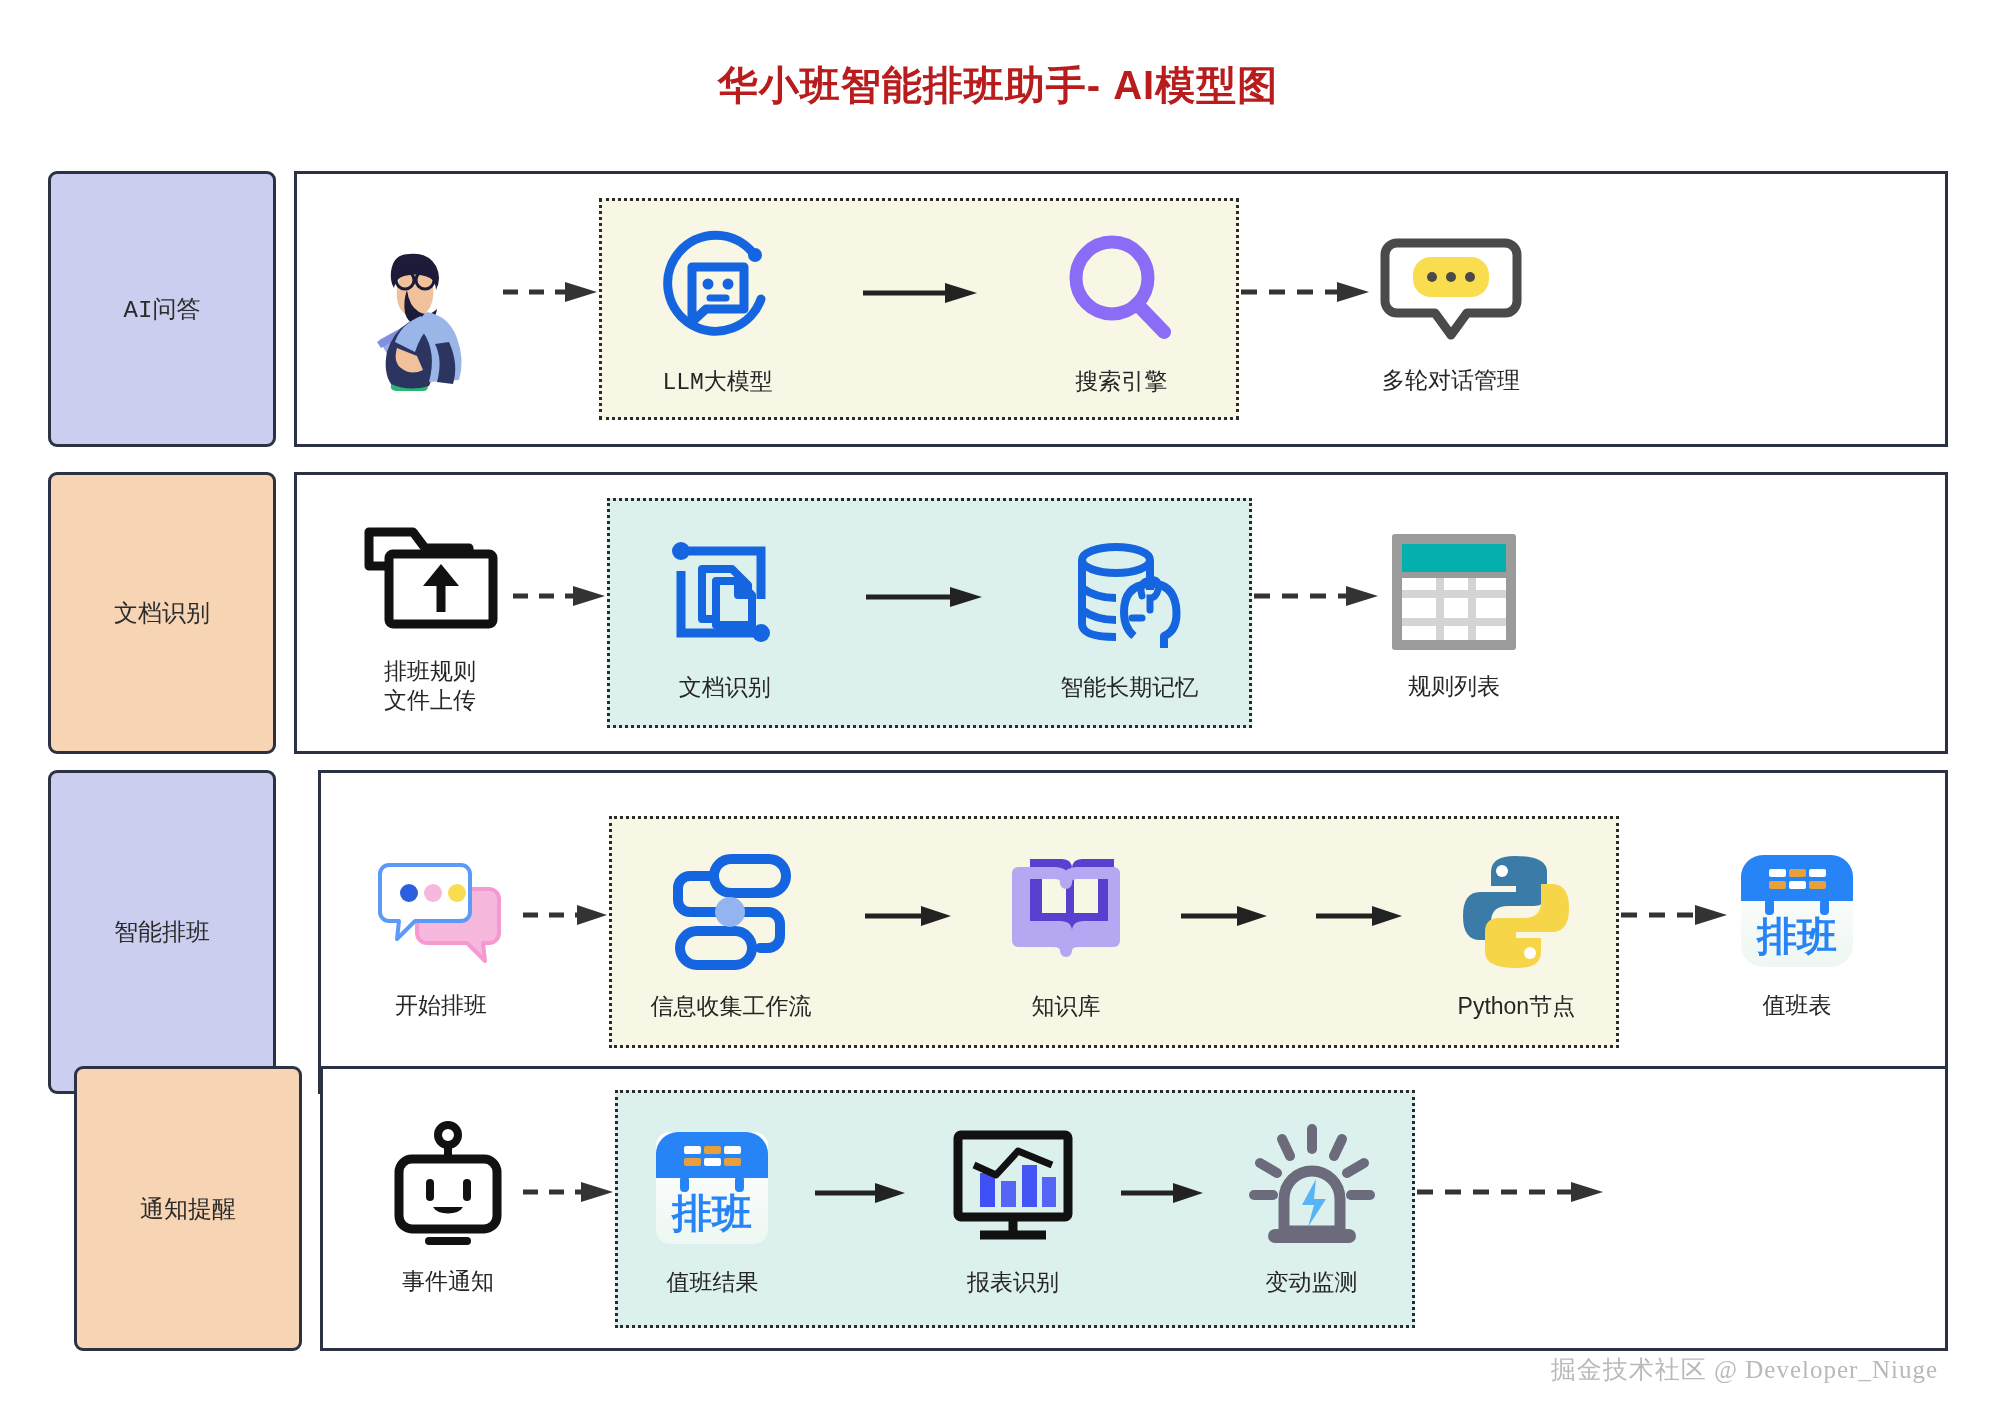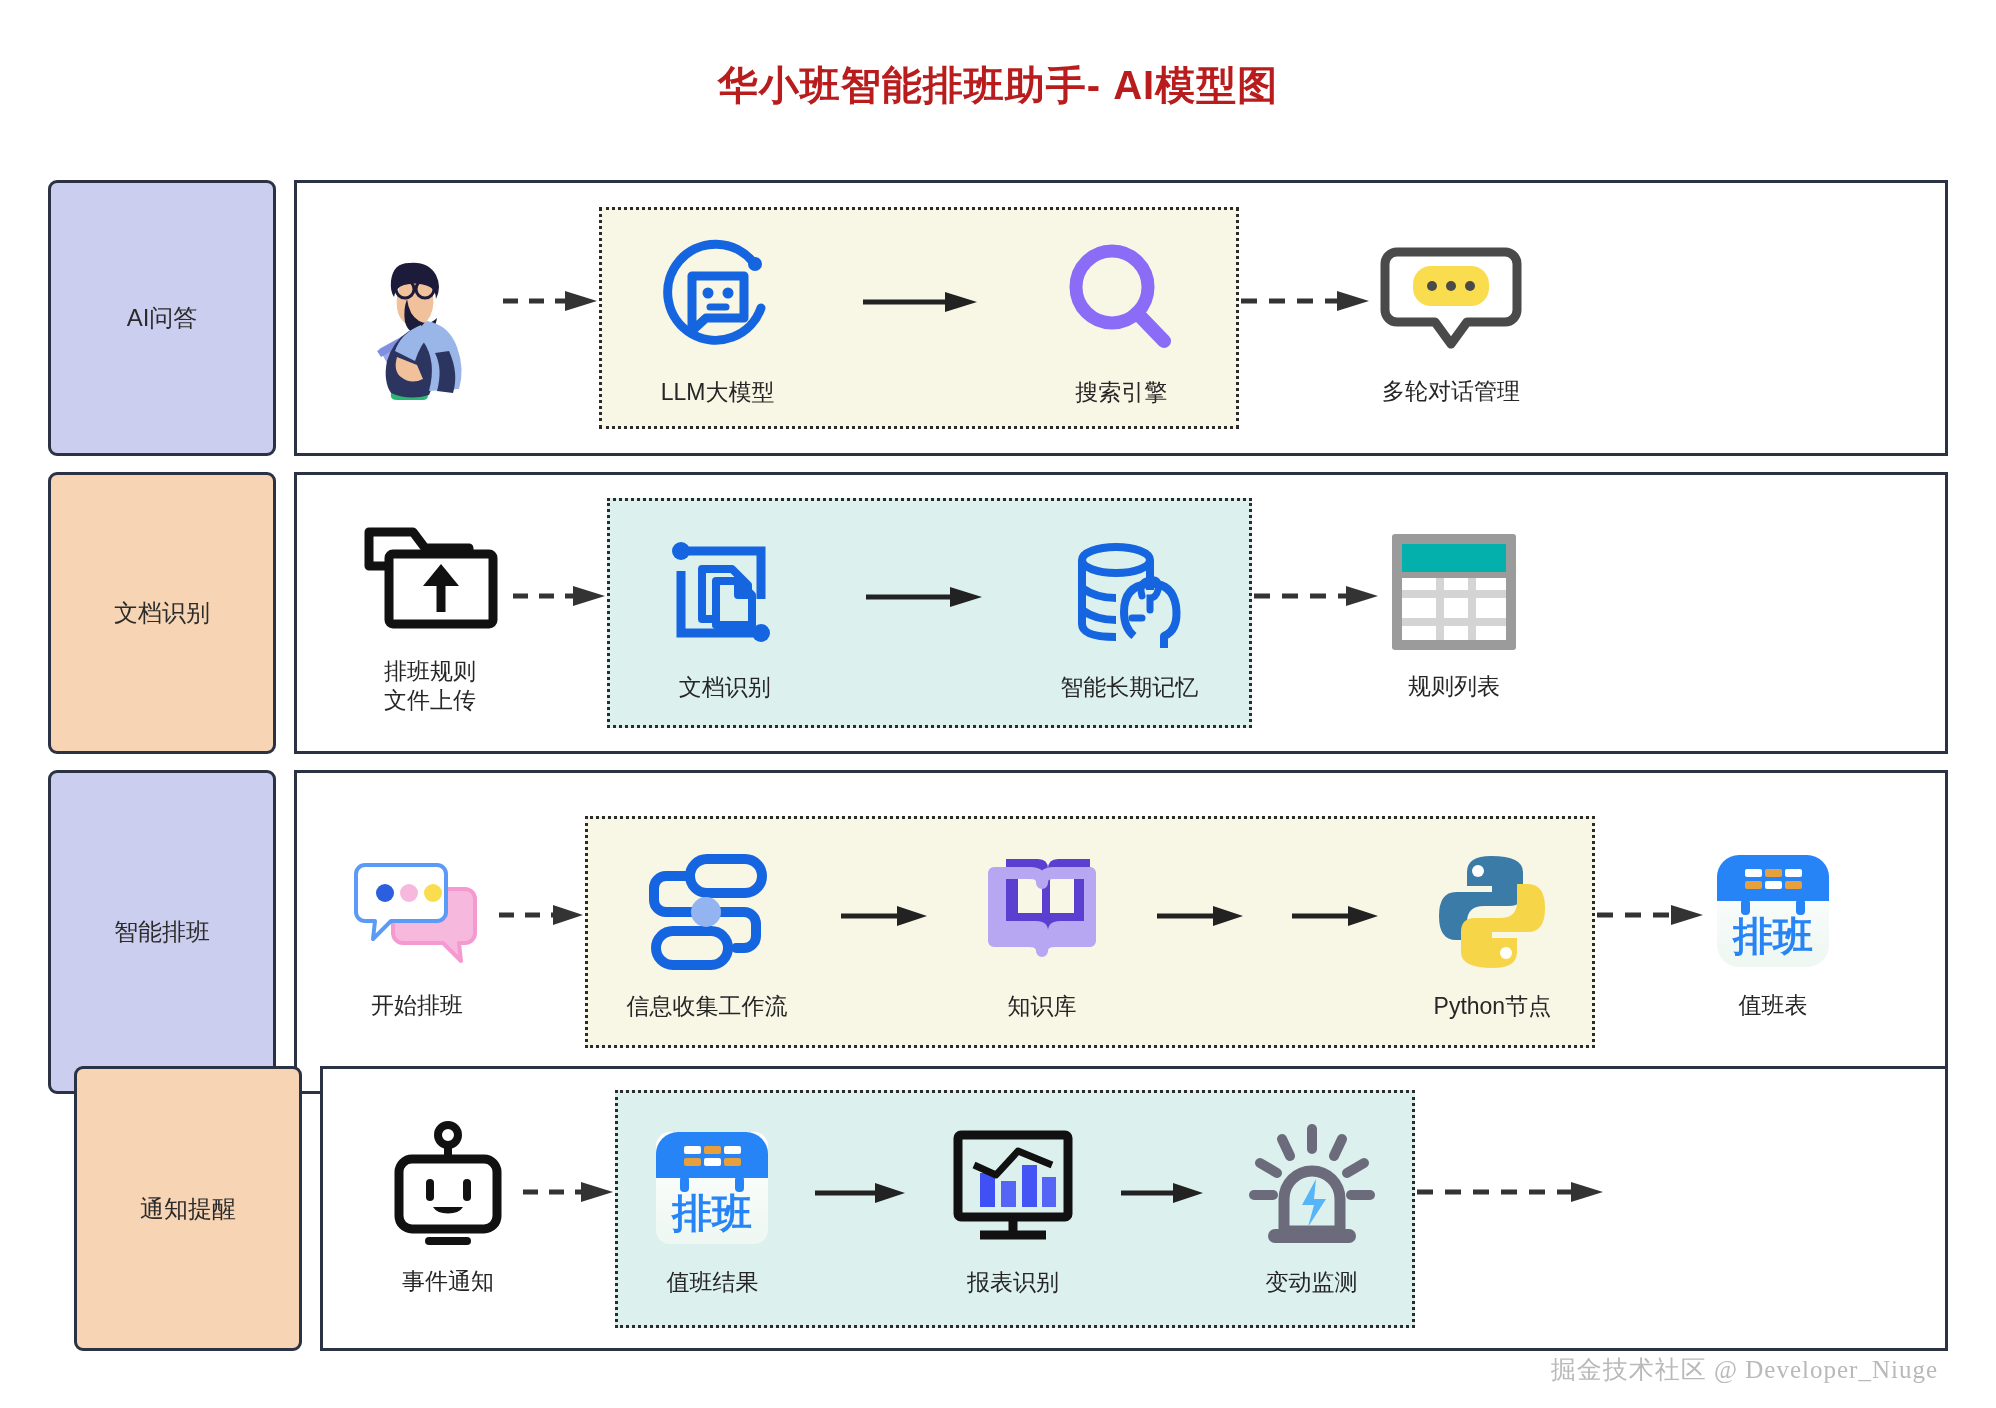--- a/index.html
+++ b/index.html
@@ -24,23 +24,23 @@
   }
 
   
   .row {
     position:absolute;
     left:48px;
     width:1900px;
     display:flex;
     align-items:stretch;
   }
-  #row-0 { top:180px;  height:276px; }
+  #row-0 { top:171px;  height:276px;font-family:Liberation Mono, monospace; }
   #row-1 { top:472px;  height:282px; }
-  #row-2 { top:770px;  height:324px; }
+  #row-2 { top:770px;  height:324px;gap:24px; }
   #row-3 { top:1066px; height:285px;padding-left:26px; }
 
   
   .cat-box {
     width:228px;
     flex:0 0 228px;
     border:3px solid #2b3243;
     border-radius:9px;
     display:flex;
     align-items:center;

